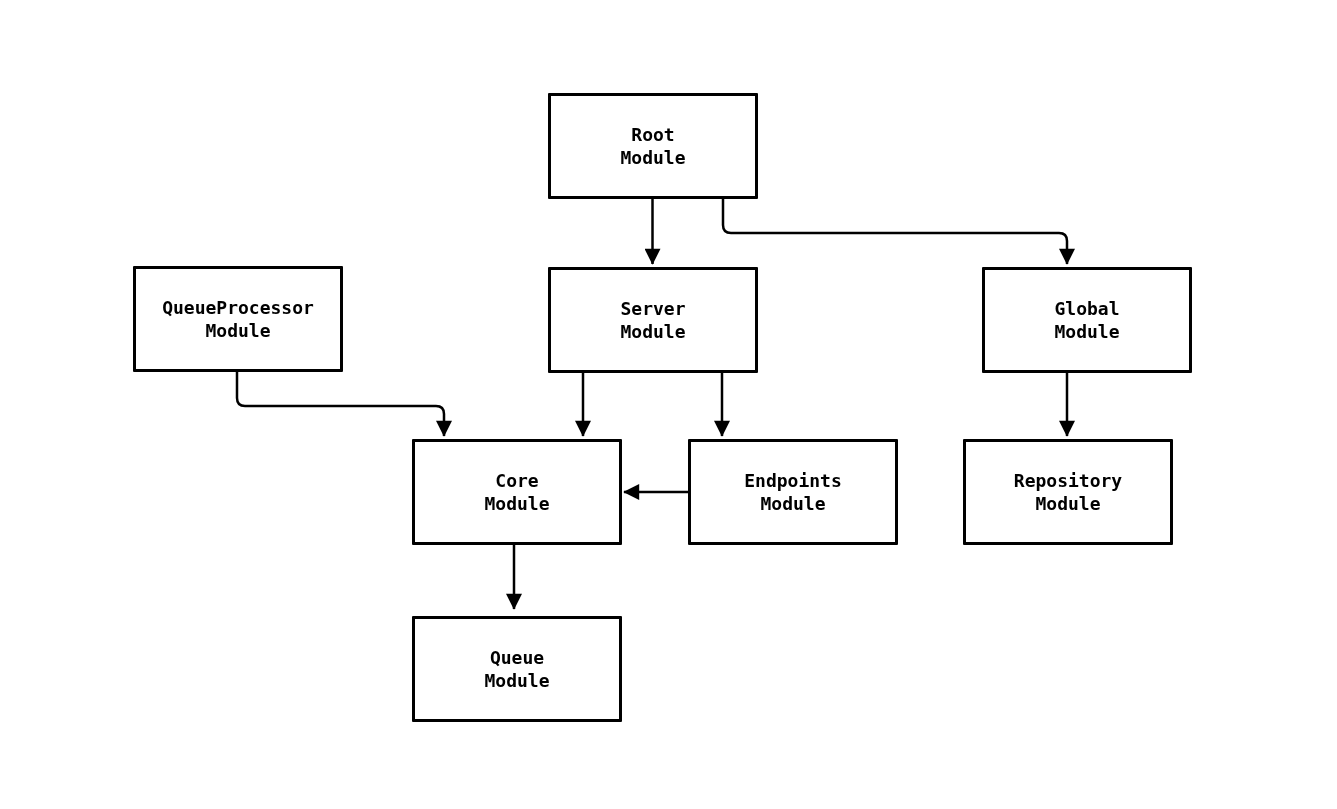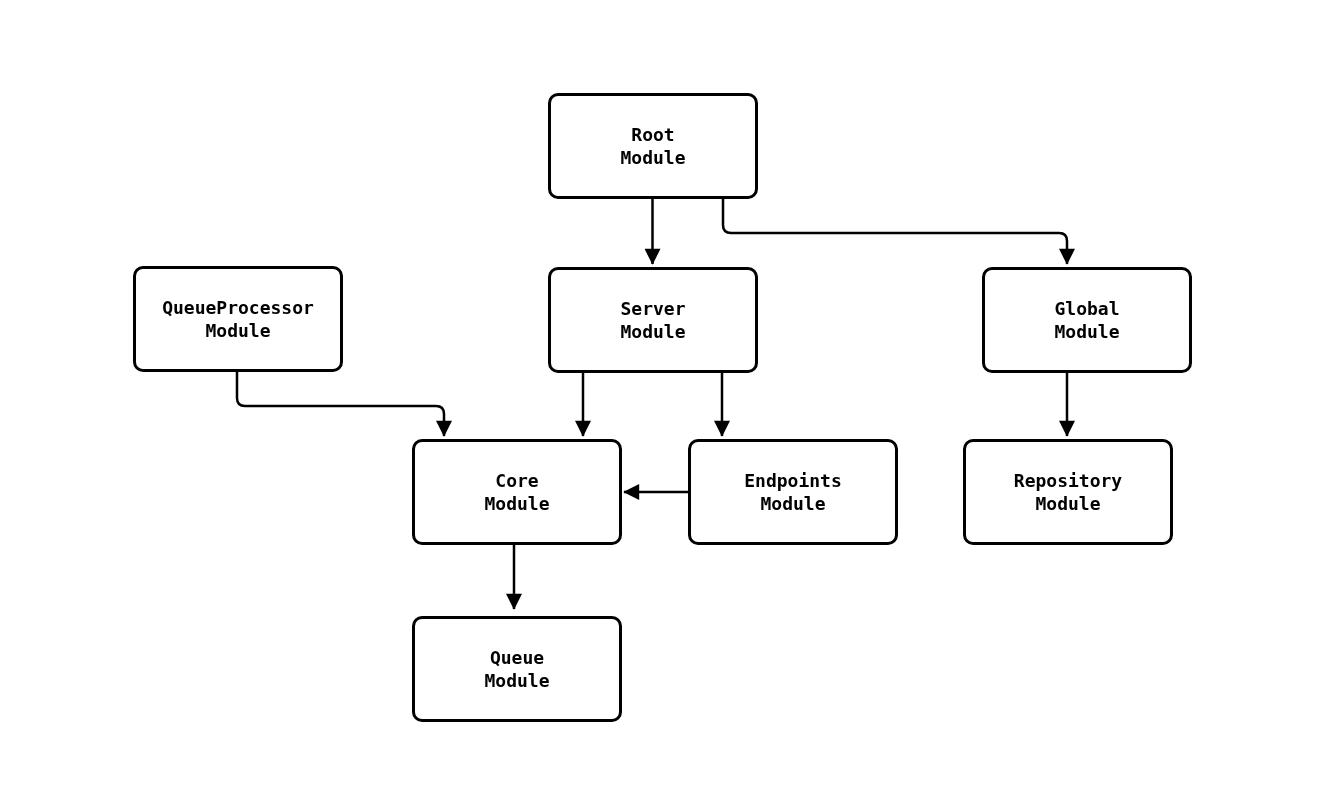--- a/index.html
+++ b/index.html
@@ -26,21 +26,21 @@
     stroke: #000000;
     stroke-width: 2.5;
   }
   .node {
     position: absolute;
     width: 210px;
     height: 106px;
     box-sizing: border-box;
     background: #ffffff;
     border: 3px solid #000000;
-    border-radius: 10px;
+    border-radius: 1px;
     display: flex;
     flex-direction: column;
     align-items: center;
     justify-content: center;
     text-align: center;
     font-size: 18px;
     font-weight: bold;
     line-height: 23px;
     color: #000000;
   }

